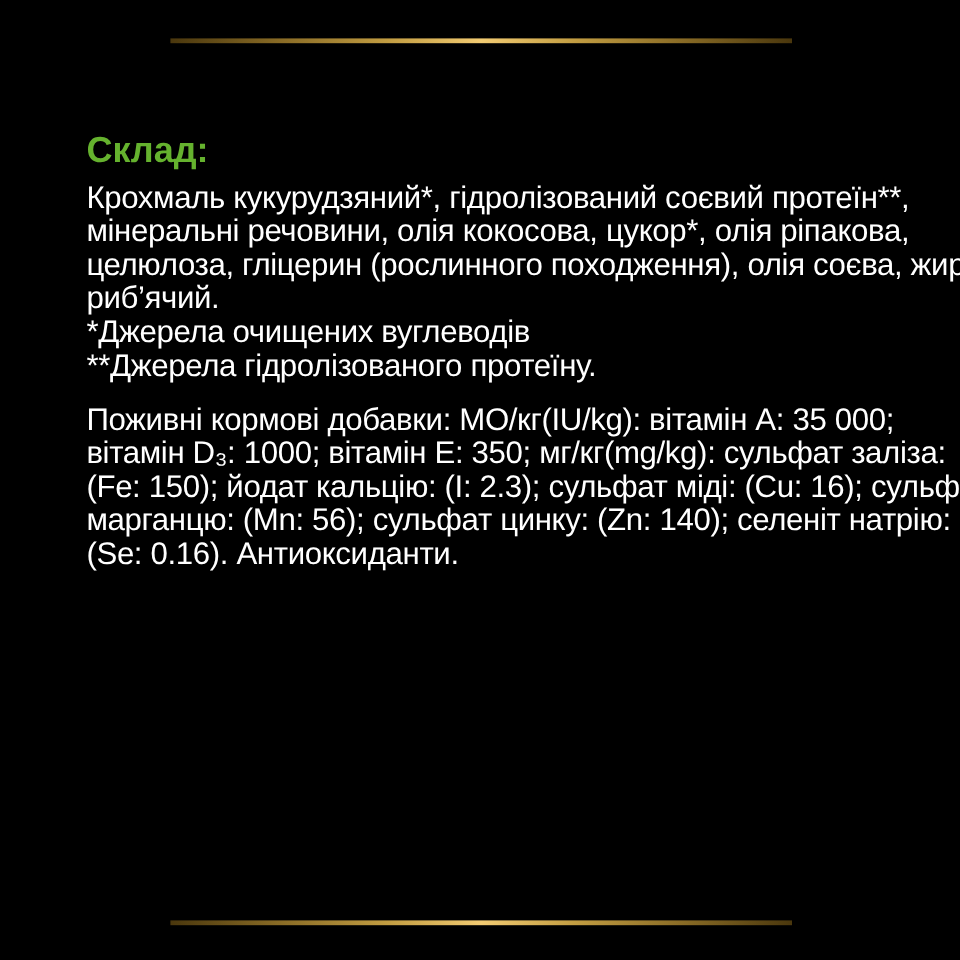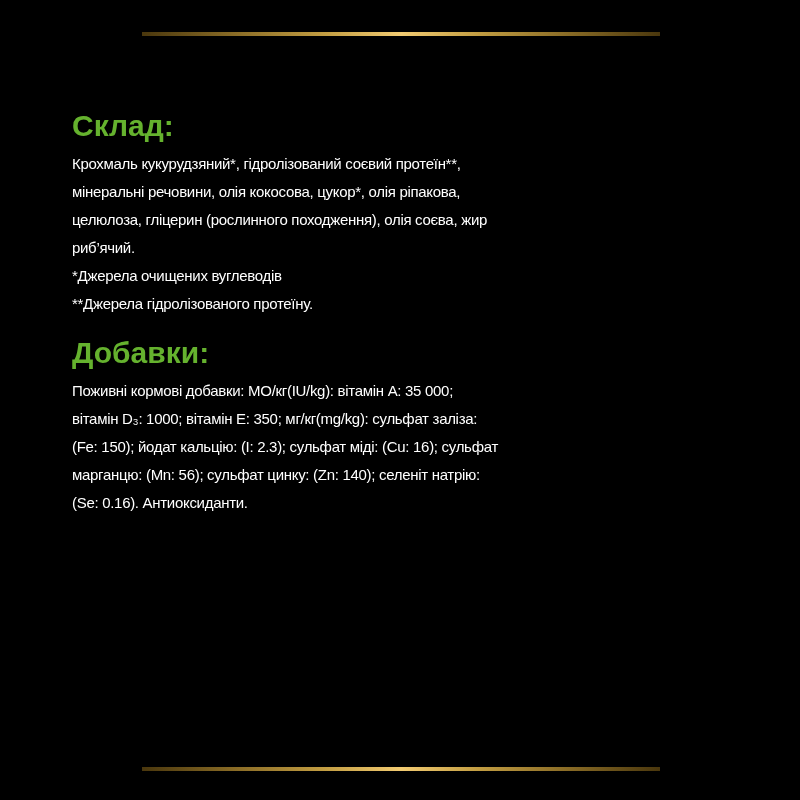--- a/index.html
+++ b/index.html
@@ -37,21 +37,21 @@
   h2 {
     margin: 0 0 6px 0;
     font-size: 30px;
     line-height: 36px;
     font-weight: 700;
     color: var(--accent, #65b22e);
     letter-spacing: 0;
   }
   p.body-text {
     margin: 0;
-    font-size: 15px;
+    font-size: 26px;
     line-height: 28px;
     font-weight: 400;
     color: var(--text, #ffffff);
     white-space: pre;
     letter-spacing: -0.3px;
   }
 </style>
 </head>
 <body>
 
@@ -65,21 +65,20 @@
       <h2>Склад:</h2>
       <p class="body-text">Крохмаль кукурудзяний*, гідролізований соєвий протеїн**,
 мінеральні речовини, олія кокосова, цукор*, олія ріпакова,
 целюлоза, гліцерин (рослинного походження), олія соєва, жир
 риб’ячий.
 *Джерела очищених вуглеводів
 **Джерела гідролізованого протеїну.</p>
     </section>
 
     <section>
-      <h2>Добавки:</h2>
       <p class="body-text">Поживні кормові добавки: МО/кг(IU/kg): вітамін А: 35 000;
 вітамін D₃: 1000; вітамін Е: 350; мг/кг(mg/kg): сульфат заліза:
 (Fe: 150); йодат кальцію: (I: 2.3); сульфат міді: (Cu: 16); сульфат
 марганцю: (Mn: 56); сульфат цинку: (Zn: 140); селеніт натрію:
 (Se: 0.16). Антиоксиданти.</p>
     </section>
 
     <section>
     </section>
 

